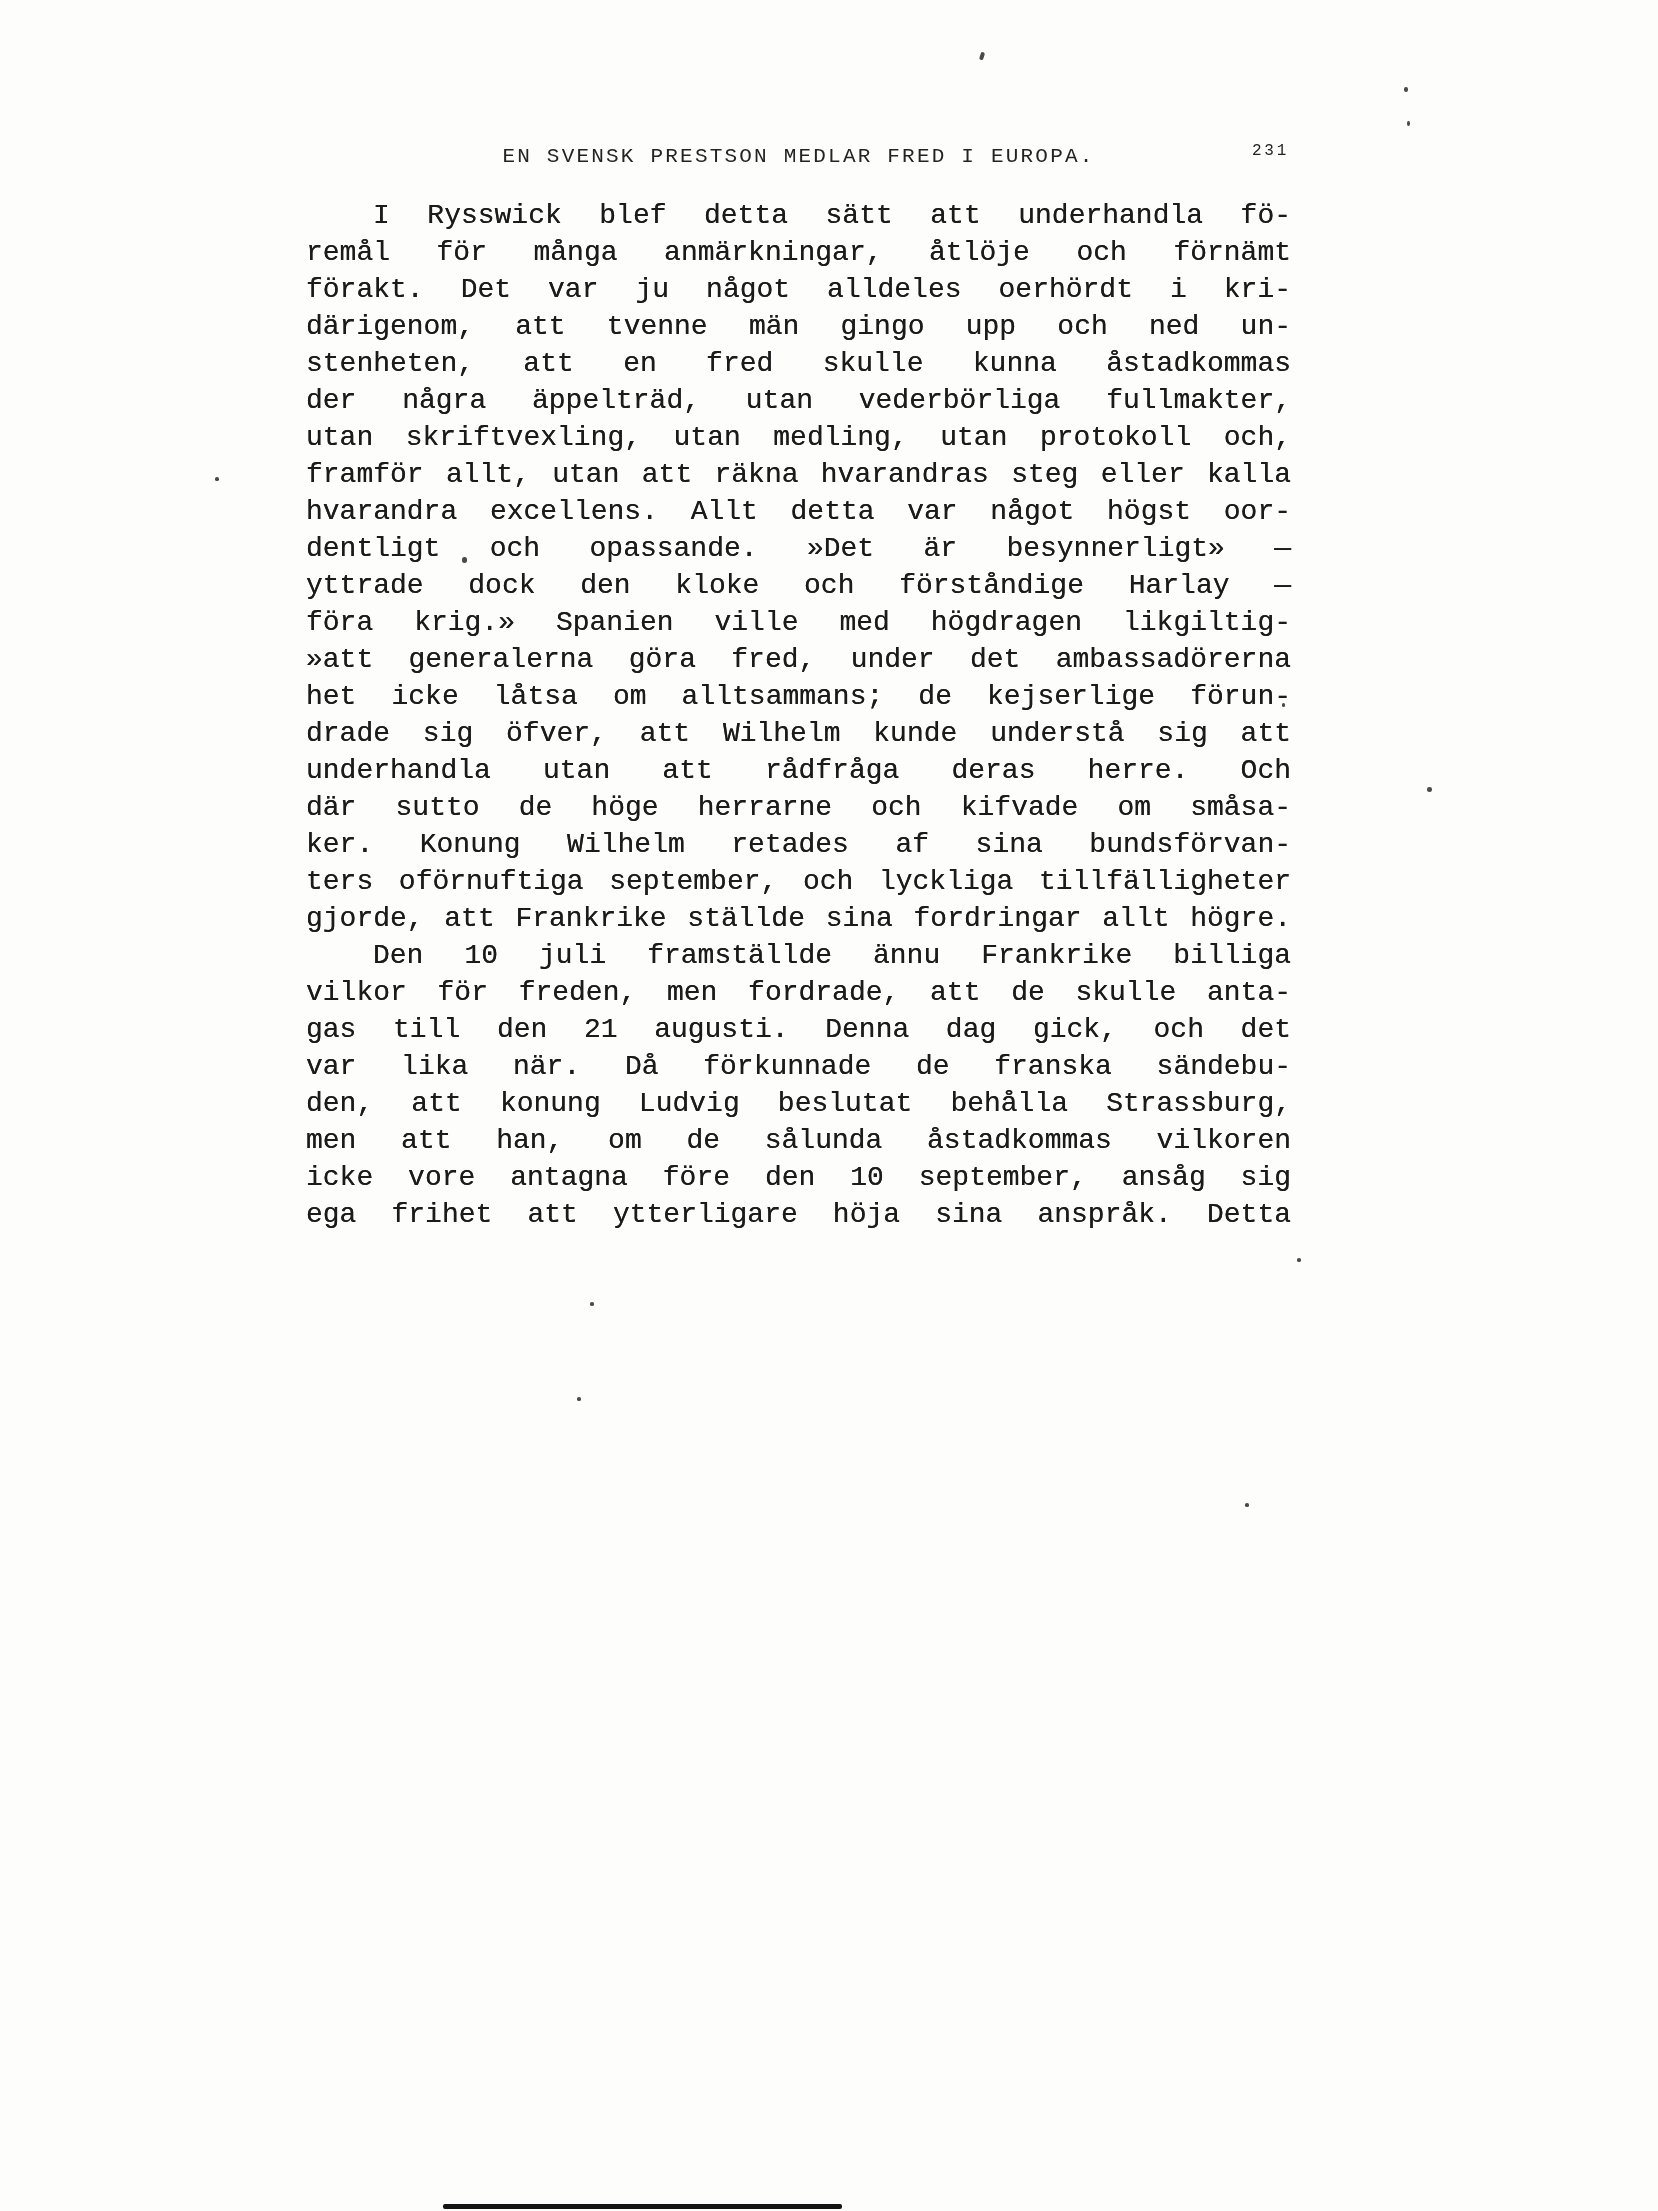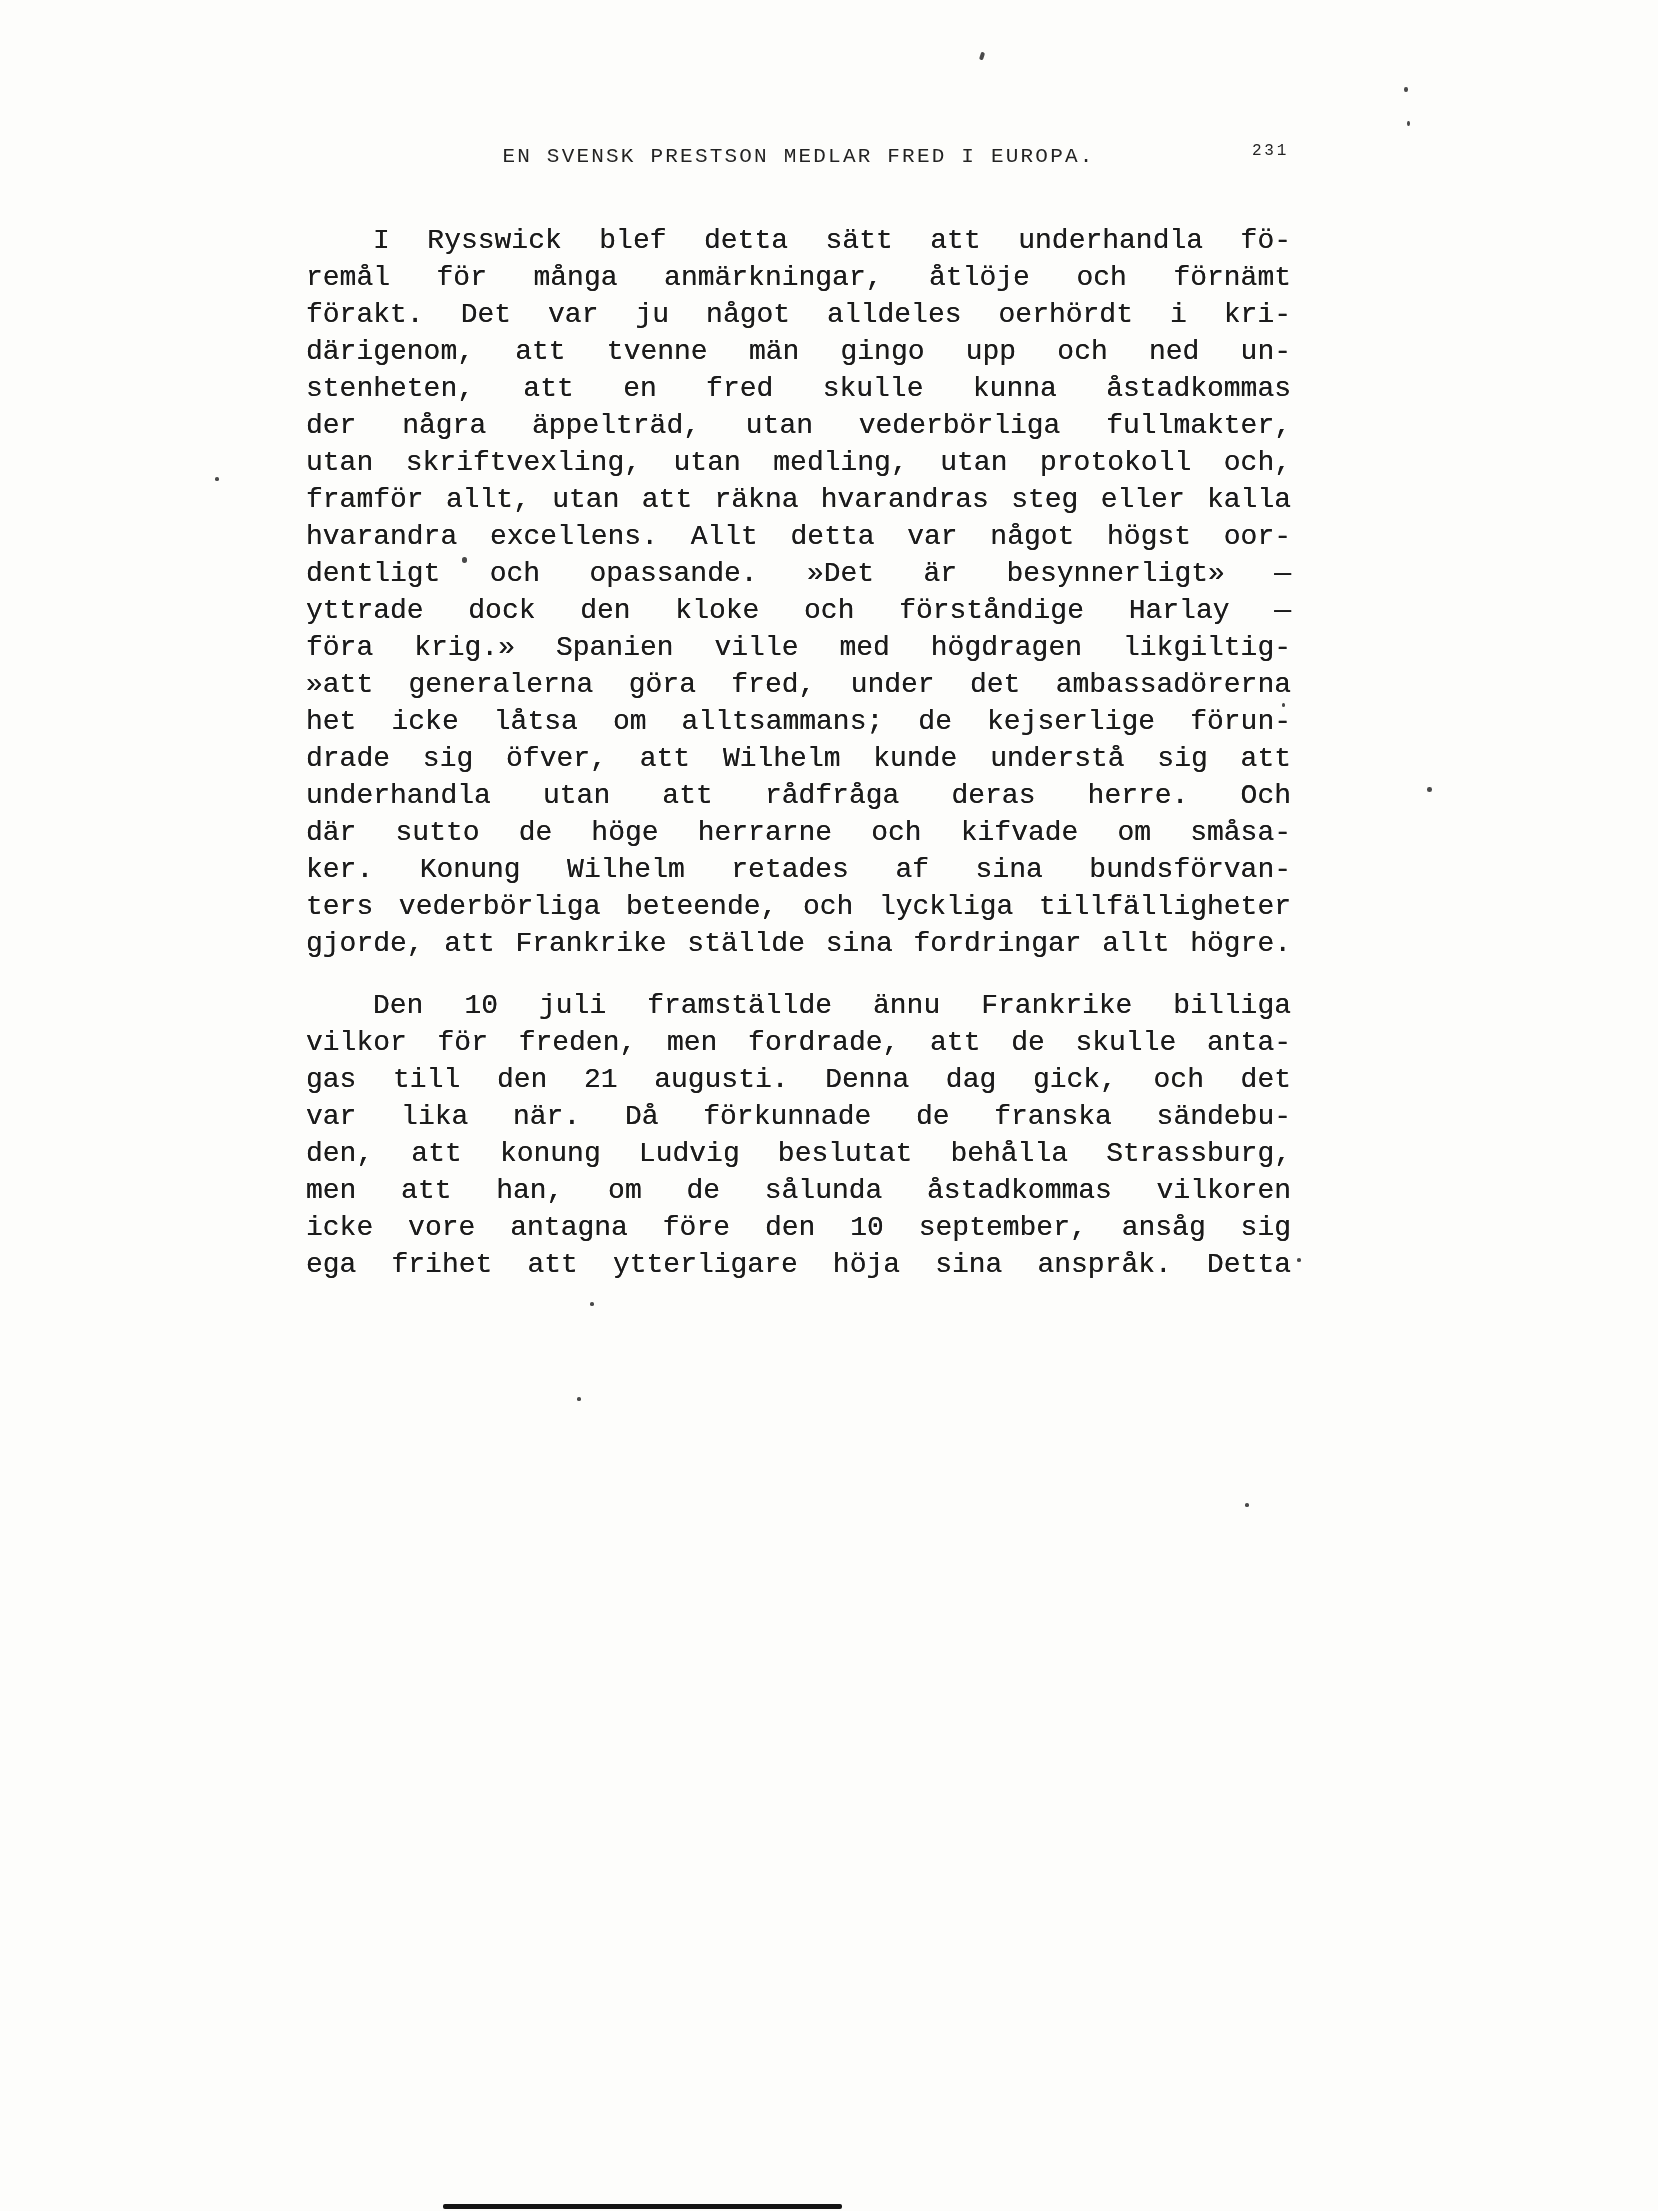--- a/index.html
+++ b/index.html
@@ -36,21 +36,21 @@
     left:306px; top:197px; width:985px;
     font-size:28px;
     line-height:37px;
     text-shadow:0 0 0.5px rgba(25,25,25,.85);
   }
   .line {
     text-align:justify;
     text-align-last:justify;
     white-space:normal;
   }
-  .line.indent { text-indent:67px;margin-top:25px; }
+  .line.indent { text-indent:67px; }
 
   
   .speck {
     position:absolute;
     background:#4a4a4a;
     border-radius:50%;
   }
   .speck.s1 { left:980px; top:52px;  width:3.7px; height:8.3px; border-radius:1.9px; transform:rotate(18deg); }
   .speck.s2 { left:1404px; top:87px;  width:3.7px; height:4.6px; }
   .speck.s3 { left:1407px; top:121px; width:2.8px; height:4.6px; }
@@ -93,21 +93,21 @@
       <div class="line">hvarandra excellens.  Allt detta var något högst oor-</div>
       <div class="line">dentligt  och  opassande.  »Det  är  besynnerligt»  —</div>
       <div class="line">yttrade  dock  den  kloke  och  förståndige  Harlay  —</div>
       <div class="line">föra  krig.»   Spanien  ville  med  högdragen  likgiltig-</div>
       <div class="line">»att generalerna göra fred, under det ambassadörerna</div>
       <div class="line">het  icke  låtsa  om  alltsammans;  de  kejserlige  förun-</div>
       <div class="line">drade sig öfver, att Wilhelm kunde understå sig att</div>
       <div class="line">underhandla  utan  att  rådfråga  deras  herre.   Och</div>
       <div class="line">där  sutto  de  höge  herrarne  och  kifvade  om  småsa-</div>
       <div class="line">ker.  Konung  Wilhelm  retades  af  sina  bundsförvan-</div>
-      <div class="line">ters vederbörliga beteende, och lyckliga tillfälligheter</div>
+      <div class="line">ters oförnuftiga september, och lyckliga tillfälligheter</div>
       <div class="line">gjorde, att Frankrike ställde sina fordringar allt högre.</div>
       <div class="line indent">Den 10 juli framställde ännu Frankrike billiga</div>
       <div class="line">vilkor  för  freden,  men  fordrade,  att  de  skulle  anta-</div>
       <div class="line">gas  till  den  21  augusti.   Denna  dag  gick,  och  det</div>
       <div class="line">var  lika  när.   Då  förkunnade  de  franska  sändebu-</div>
       <div class="line">den, att konung Ludvig beslutat behålla Strassburg,</div>
       <div class="line">men  att  han,  om  de  sålunda  åstadkommas  vilkoren</div>
       <div class="line">icke  vore  antagna  före  den  10  september,  ansåg  sig</div>
       <div class="line">ega  frihet  att  ytterligare  höja  sina  anspråk.   Detta</div>
     </div>

